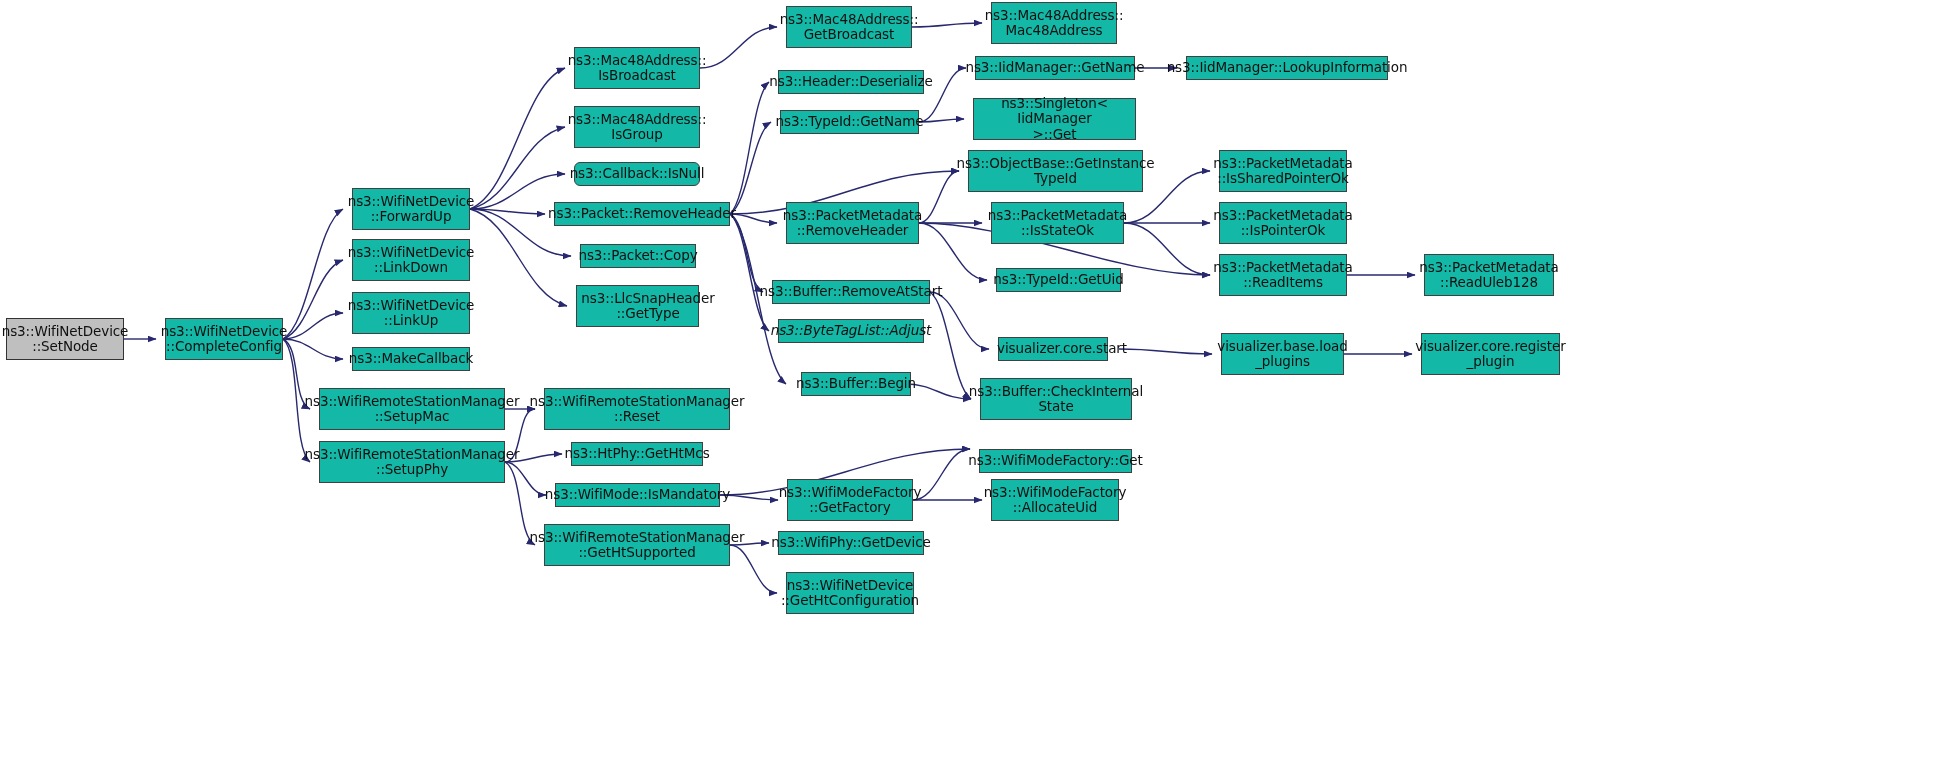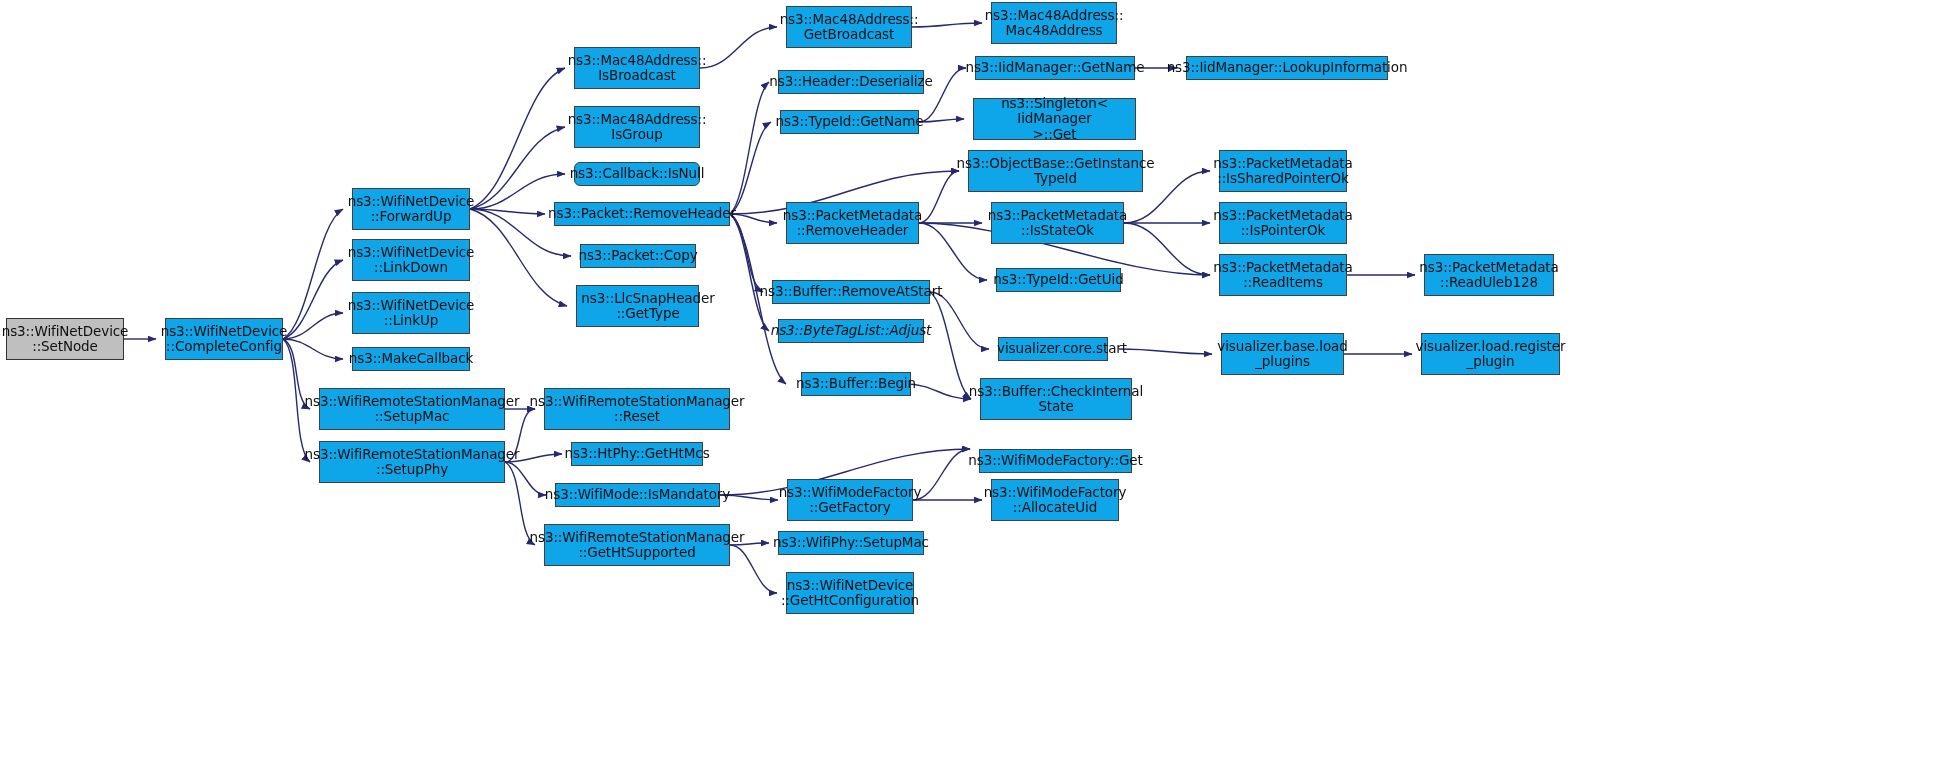--- a/index.html
+++ b/index.html
@@ -9,21 +9,21 @@
     height:757px;
     background:#ffffff;
     font-family:"DejaVu Sans","Liberation Sans",sans-serif;
     overflow:hidden;
   }
   #edges{position:absolute;left:0;top:0;width:1947px;height:757px;pointer-events:none;}
   .node{
     position:absolute;
     box-sizing:border-box;
     border:1px solid #404040;
-    background:#0ea5e9;
+    background:#14b8a6;
     color:#101010;
     display:flex;
     align-items:center;
     justify-content:center;
     text-align:center;
     font-size:13.5px;
     line-height:15.5px;
     letter-spacing:-0.1px;
     white-space:pre-line;
     padding:0 3px;
@@ -127,21 +127,21 @@
 GetBroadcast</div>
       <div class="node" style="left: 778px; top: 70px; width: 146px; height: 24px;">ns3::Header::Deserialize</div>
       <div class="node" style="left: 780px; top: 110px; width: 139px; height: 24px;">ns3::TypeId::GetName</div>
       <div class="node" style="left: 786px; top: 202px; width: 133px; height: 42px;">ns3::PacketMetadata
 ::RemoveHeader</div>
       <div class="node" style="left: 772px; top: 280px; width: 158px; height: 24px;">ns3::Buffer::RemoveAtStart</div>
       <div class="node" style="left: 778px; top: 319px; width: 146px; height: 24px; font-style: italic;">ns3::ByteTagList::Adjust</div>
       <div class="node" style="left: 795px; top: 372px; width: 110px; height: 24px; margin-left: 6px;">ns3::Buffer::Begin</div>
       <div class="node" style="left: 787px; top: 479px; width: 126px; height: 42px;">ns3::WifiModeFactory
 ::GetFactory</div>
-      <div class="node" style="left: 778px; top: 531px; width: 146px; height: 24px;">ns3::WifiPhy::SetupMac</div>
+      <div class="node" style="left: 778px; top: 531px; width: 146px; height: 24px;">ns3::WifiPhy::GetDevice</div>
       <div class="node" style="left: 786px; top: 572px; width: 128px; height: 42px;">ns3::WifiNetDevice
 ::GetHtConfiguration</div>
       <div class="node" style="left: 991px; top: 2px; width: 126px; height: 42px;">ns3::Mac48Address::
 Mac48Address</div>
       <div class="node" style="left: 975px; top: 56px; width: 160px; height: 24px;">ns3::IidManager::GetName</div>
       <div class="node" style="left: 973px; top: 98px; width: 163px; height: 42px;">ns3::Singleton&lt; IidManager
 &gt;::Get</div>
       <div class="node" style="left: 968px; top: 150px; width: 175px; height: 42px;">ns3::ObjectBase::GetInstance
 TypeId</div>
       <div class="node" style="left: 991px; top: 202px; width: 133px; height: 42px;">ns3::PacketMetadata
@@ -157,16 +157,16 @@
       <div class="node" style="left: 1219px; top: 150px; width: 128px; height: 42px;">ns3::PacketMetadata
 ::IsSharedPointerOk</div>
       <div class="node" style="left: 1219px; top: 202px; width: 128px; height: 42px;">ns3::PacketMetadata
 ::IsPointerOk</div>
       <div class="node" style="left: 1219px; top: 254px; width: 128px; height: 42px;">ns3::PacketMetadata
 ::ReadItems</div>
       <div class="node" style="left: 1221px; top: 333px; width: 123px; height: 42px;">visualizer.base.load
 _plugins</div>
       <div class="node" style="left: 1424px; top: 254px; width: 130px; height: 42px;">ns3::PacketMetadata
 ::ReadUleb128</div>
-      <div class="node" style="left: 1421px; top: 333px; width: 139px; height: 42px;">visualizer.load.register
+      <div class="node" style="left: 1421px; top: 333px; width: 139px; height: 42px;">visualizer.core.register
 _plugin</div>
     </div>
 </div>
 
 </body></html>

